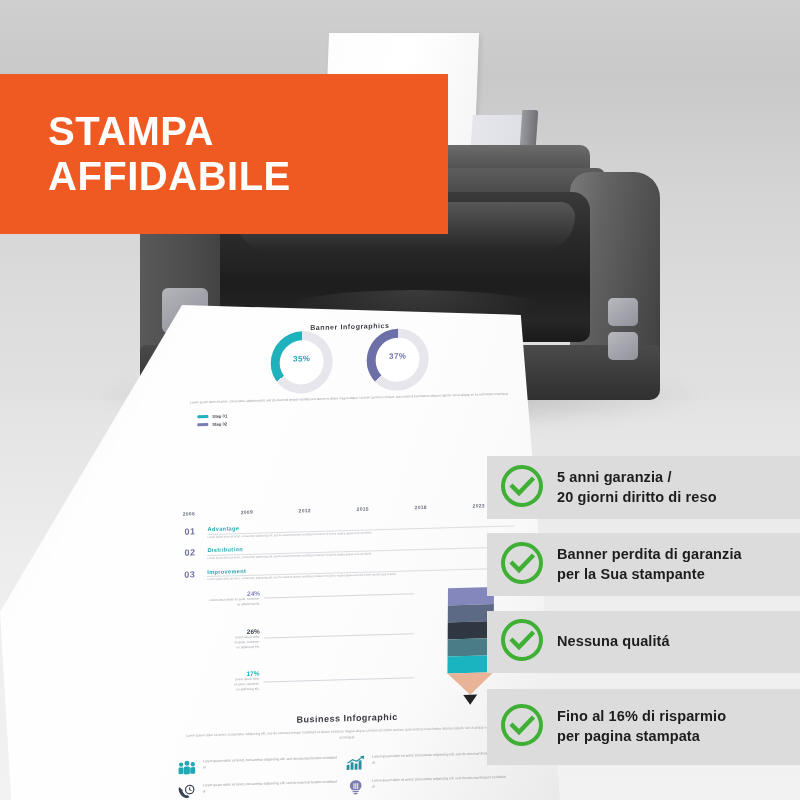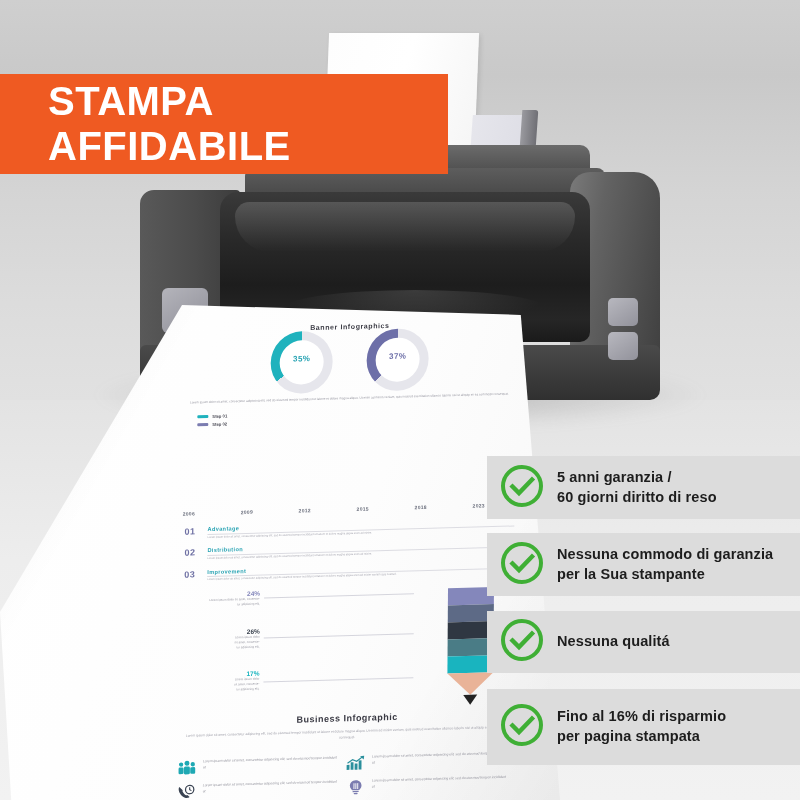--- a/index.html
+++ b/index.html
@@ -229,21 +229,21 @@
 
   .icons-grid{
     display:flex; flex-wrap:wrap; margin:14px 10px 0 10px; gap:8px 6px;
   }
   .icell{ width:48%; display:flex; gap:6px; align-items:flex-start; }
   .ic{ width:20px; height:16px; flex:0 0 20px; }
   .itxt{ font-size:3.4px; line-height:1.75; color:#8f8f99; font-style:italic; }
 
   
   .banner{
-    position:absolute; left:0; top:74px; width:448px; height:100px;
+    position:absolute; left:0; top:74px; width:448px; height:160px;
     background:#ef5a22;
     display:flex; align-items:center;
   }
   .banner-title{
     margin-left:48px;
     color:#ffffff; font-weight:bold; font-size:40px; line-height:1.12;
     letter-spacing:.5px; white-space:pre-line;
   }
 
   
@@ -488,31 +488,31 @@
   </div>
 
   <div class="feature" id="feat0">
     <div class="chk">
       <svg viewBox="0 0 46 46" width="46" height="46">
         <circle cx="23" cy="23" r="19" fill="none" stroke="#3faf35" stroke-width="4"></circle>
         <path d="M13.5 23.5 L20 30 L33 16.5" fill="none" stroke="#3faf35" stroke-width="4.4" stroke-linecap="square"></path>
       </svg>
     </div>
     <div class="ftxt">5 anni garanzia /
-60 giorni diritto di reso</div>
+20 giorni diritto di reso</div>
   </div>
 
   <div class="feature" id="feat1">
     <div class="chk">
       <svg viewBox="0 0 46 46" width="46" height="46">
         <circle cx="23" cy="23" r="19" fill="none" stroke="#3faf35" stroke-width="4"></circle>
         <path d="M13.5 23.5 L20 30 L33 16.5" fill="none" stroke="#3faf35" stroke-width="4.4" stroke-linecap="square"></path>
       </svg>
     </div>
-    <div class="ftxt">Nessuna commodo di garanzia
+    <div class="ftxt">Banner perdita di garanzia
 per la Sua stampante</div>
   </div>
 
   <div class="feature" id="feat2">
     <div class="chk">
       <svg viewBox="0 0 46 46" width="46" height="46">
         <circle cx="23" cy="23" r="19" fill="none" stroke="#3faf35" stroke-width="4"></circle>
         <path d="M13.5 23.5 L20 30 L33 16.5" fill="none" stroke="#3faf35" stroke-width="4.4" stroke-linecap="square"></path>
       </svg>
     </div>

